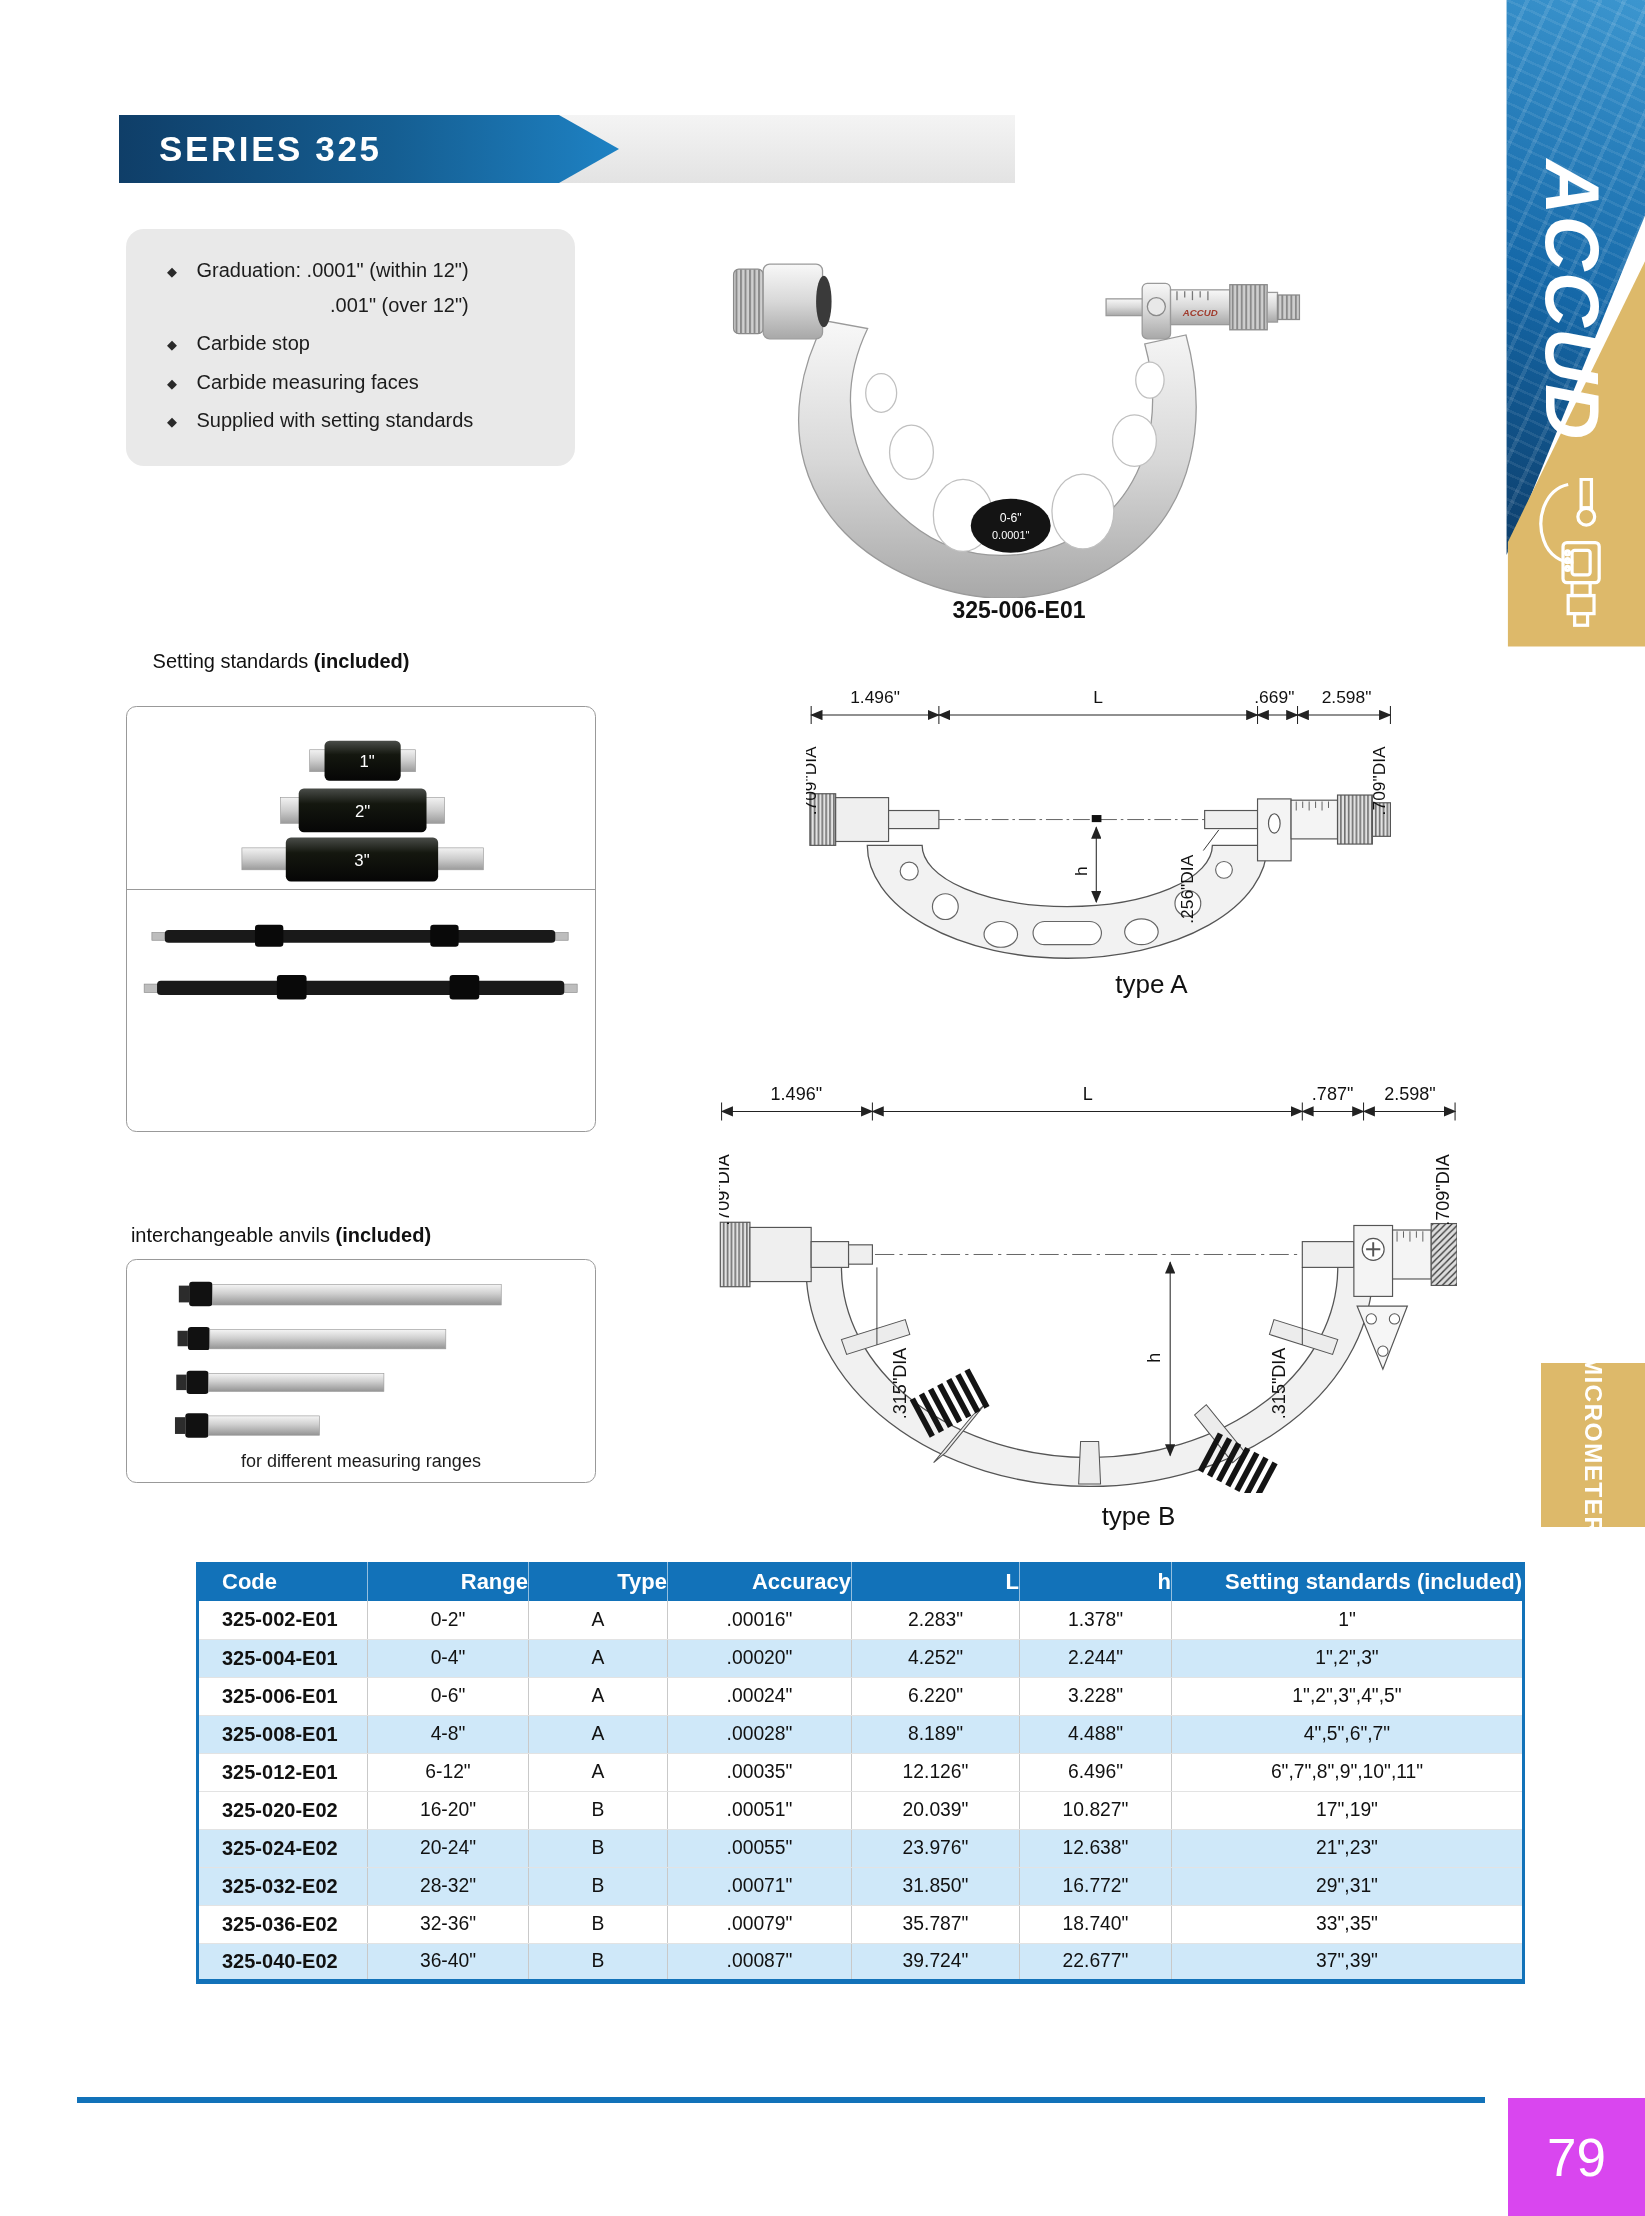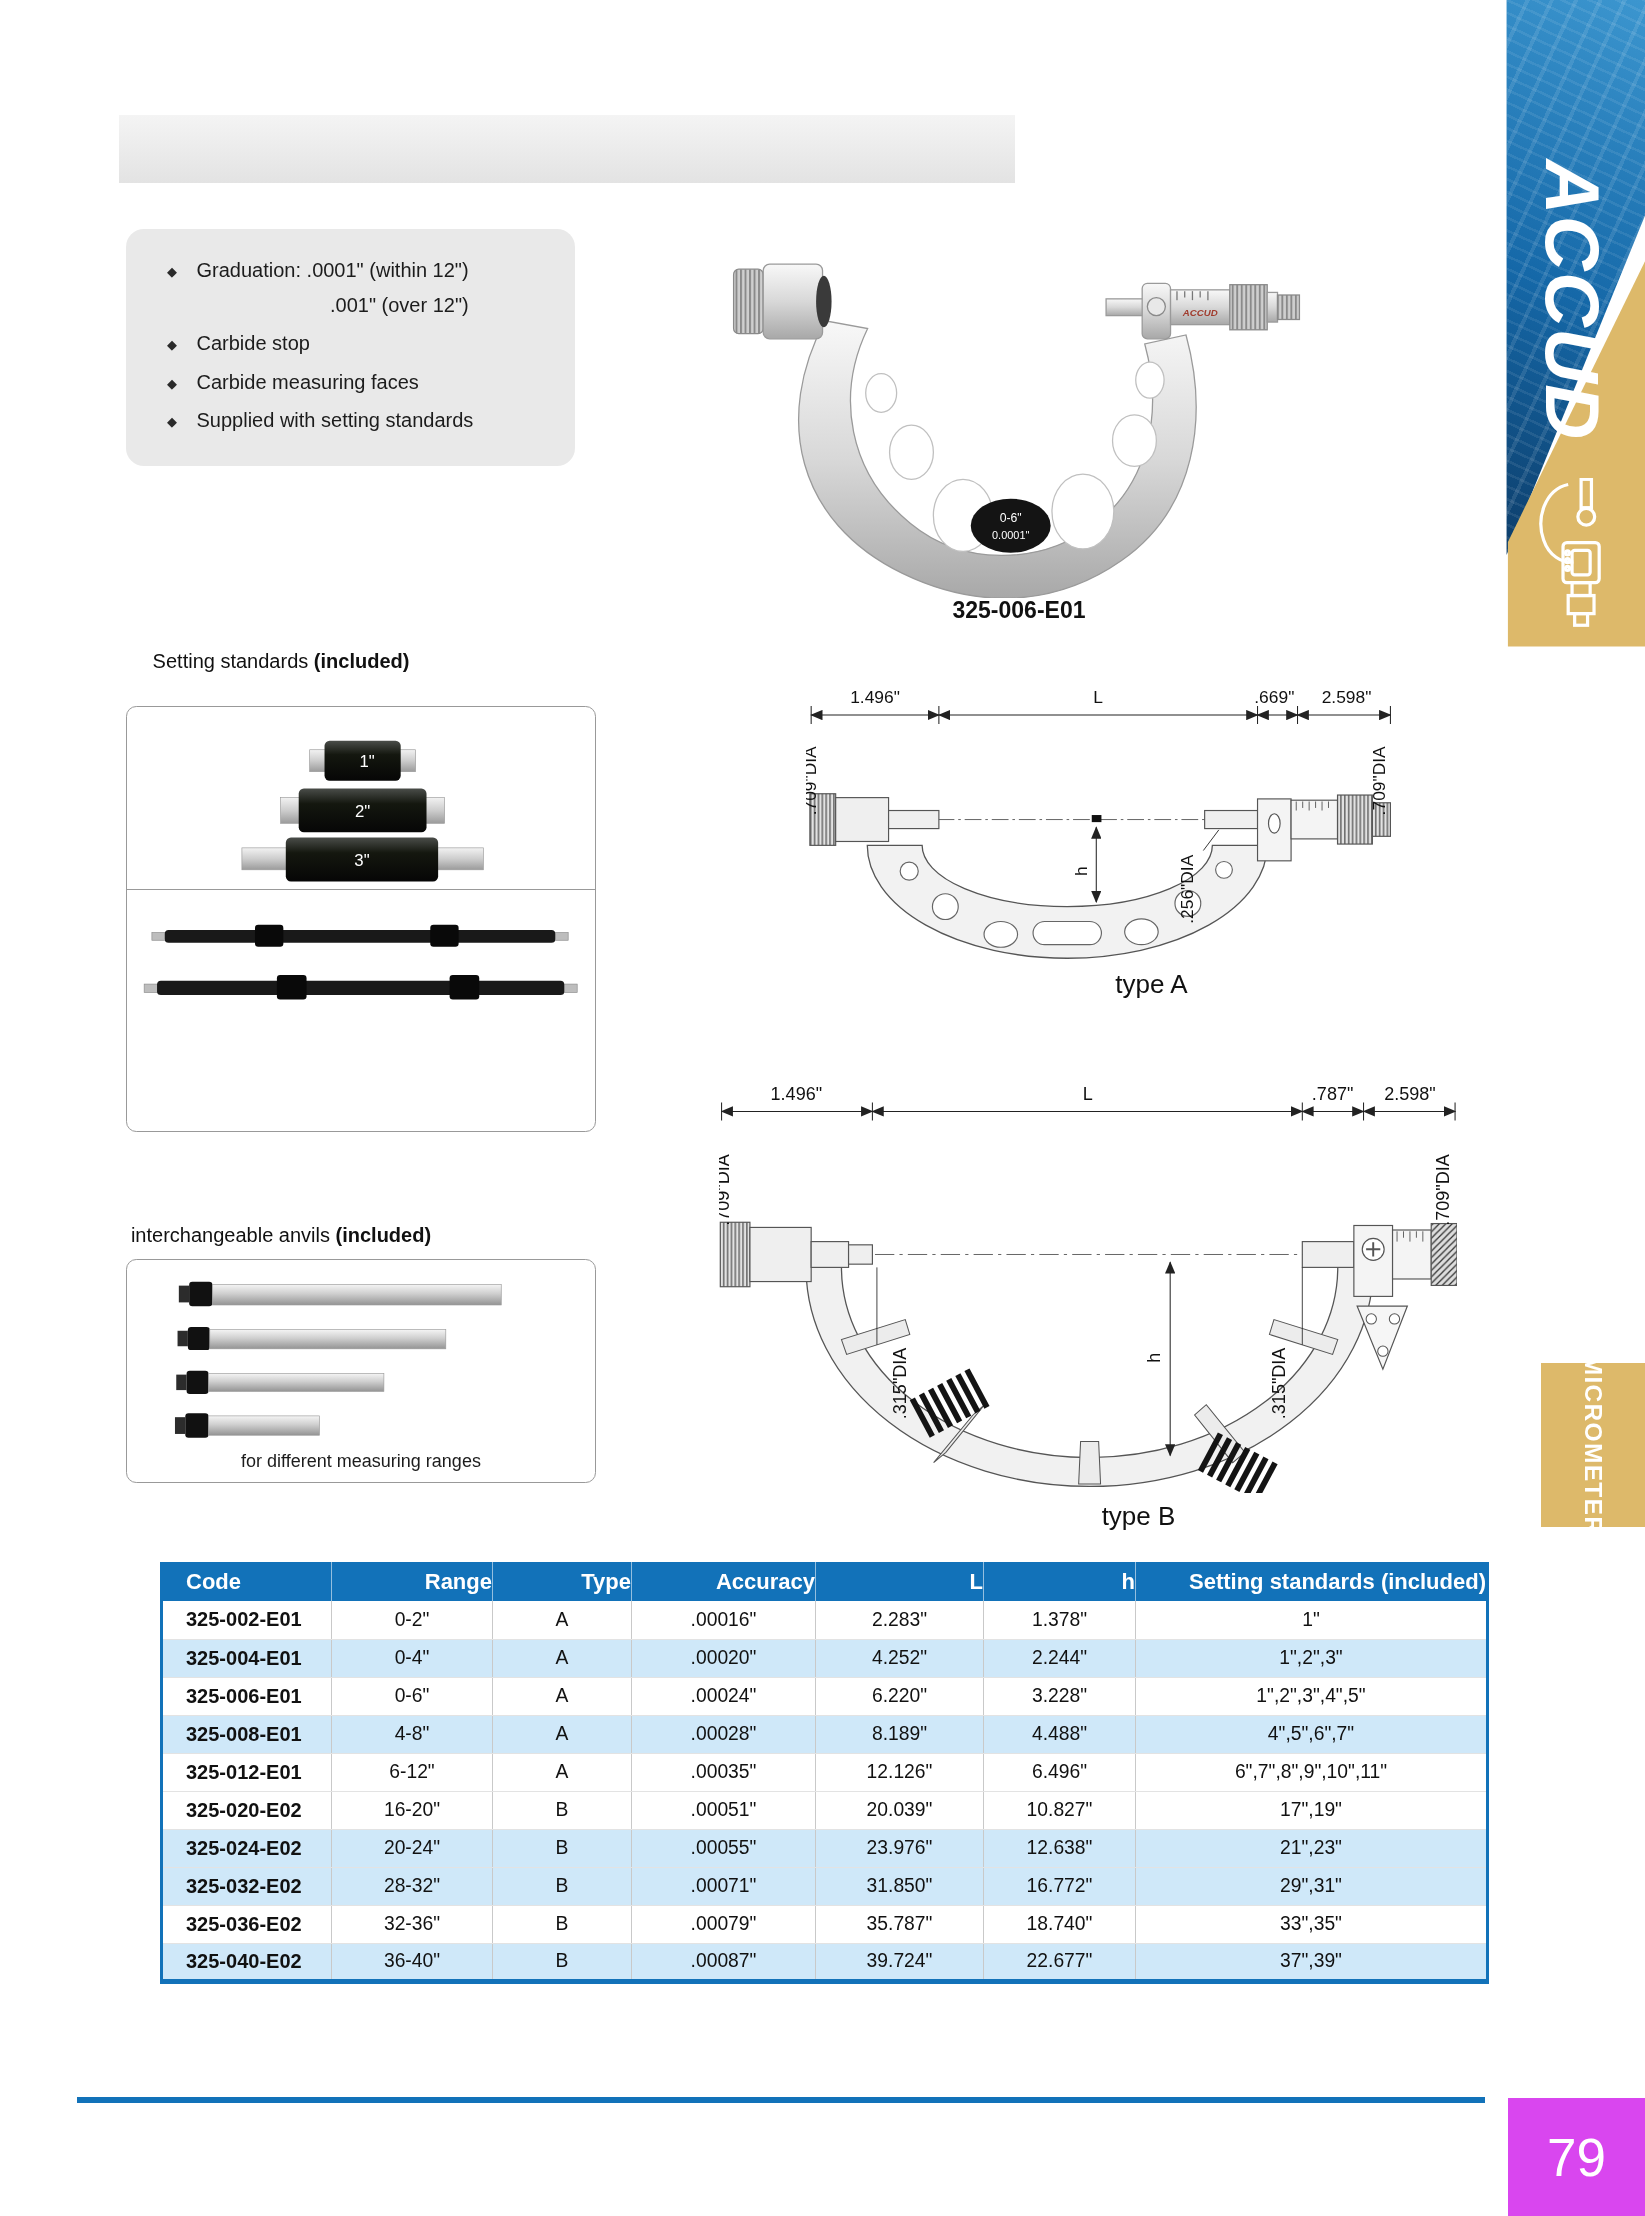--- a/index.html
+++ b/index.html
@@ -55,21 +55,21 @@
 
   
   .diagram { position:absolute; }
   .diag-caption { position:absolute; width:213px; text-align:center; font-size:26px; font-weight:normal; color:#111; }
   svg text.dim { font-family:"Liberation Sans", sans-serif; font-size:27px; fill:#111; }
   svg text.dim-b { font-family:"Liberation Sans", sans-serif; font-size:28px; fill:#111; }
 
   
   .spec-table-wrap { position:absolute; left:160px; top:1562px; width:1325px; }
   table.spec { width:1325px; border-collapse:collapse; table-layout:fixed;
-    border-left:3.2px solid #1272b9; border-right:3.2px solid #1272b9; border-bottom:5.8px solid #1272b9; }
+    border-left:3.2px solid #1272b9; border-right:3.2px solid #1272b9; border-bottom:5.8px solid #1272b9;margin-left:36px; }
   table.spec th { background:#1272b9; color:#fff; font-weight:bold; font-size:22px; height:39px;
     border-right:1.3px solid rgba(255,255,255,0.55); text-align:right; }
   table.spec th:first-child { text-align:left; padding-left:23px; }
   table.spec th:last-child { border-right:none; }
   table.spec td { height:38px; font-size:19.3px; color:#111; text-align:center;
     border-right:1.3px solid #c9c9c9; border-bottom:1.3px solid #e3e3e3; background:#fff; }
   table.spec td:first-child { text-align:left; padding-left:23px; font-weight:bold; font-size:20px; }
   table.spec td:last-child { border-right:none; }
   table.spec tr.alt td { background:#cfe8f9; }
   table.spec tr:last-child td { border-bottom:none; }
@@ -82,20 +82,23 @@
   .page-box { position:absolute; left:1508px; top:2098px; width:137px; height:119px; background:#d946ef;
     display:flex; align-items:center; justify-content:center; }
   .page-box span { color:#fff; font-size:53px; }
 </style>
 </head>
 <body>
 
 <div class="page">
 
   <div class="series-band"></div>
+  <div class="series-arrow">
+    <span>SERIES 325</span>
+  </div>
 
   <div class="features-box" id="features-list">
       <div class="feat-line">
         <span class="bullet-icon">◆</span>
         <span class="feat-text">Graduation: .0001" (within 12")</span>
       </div>
       <div class="feat-line indent">
         <span class="feat-text">.001" (over 12")</span>
       </div>
       <div class="feat-line">

